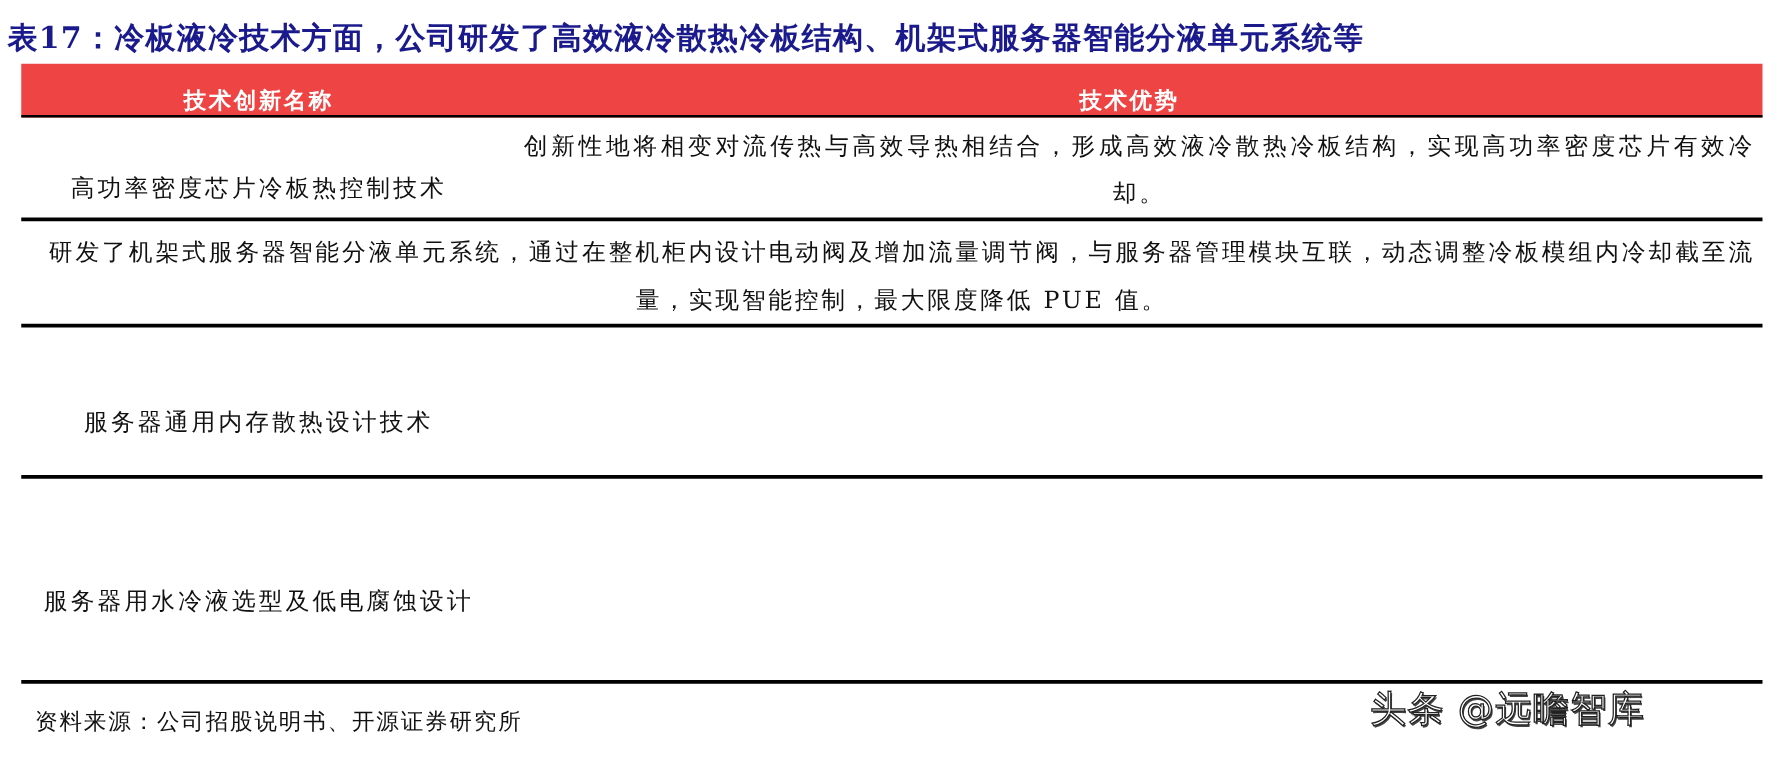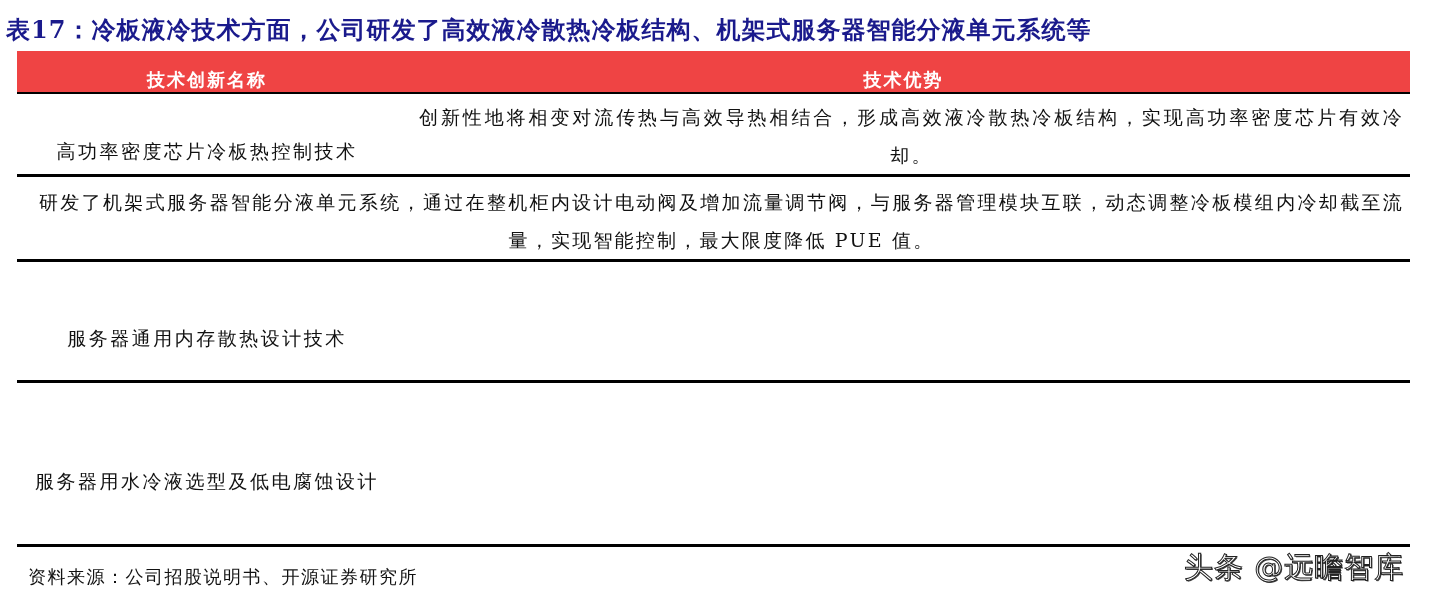--- a/index.html
+++ b/index.html
@@ -92,21 +92,21 @@
       position: absolute;
       left: 17px;
       top: 565px;
       font-size: 18px;
       letter-spacing: 1.5px;
       color: #111111;
       margin-left: 11px;
     }
     .watermark {
       position: absolute;
-      left: 1184px;
+      left: 1096px;
       top: 548px;
       font-family: "DejaVu Sans", "Liberation Sans", sans-serif;
       font-size: 29px;
       color: #ffffff;
       -webkit-text-stroke: 1px #222222;
       text-shadow: 1px 1px 0 #444444;
       letter-spacing: 1px;
       white-space: nowrap;
     }
   </style>

